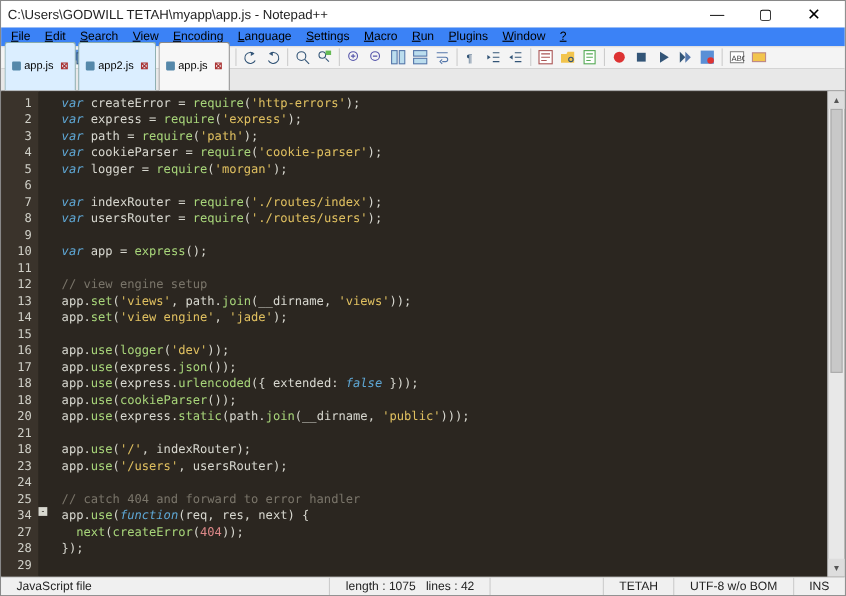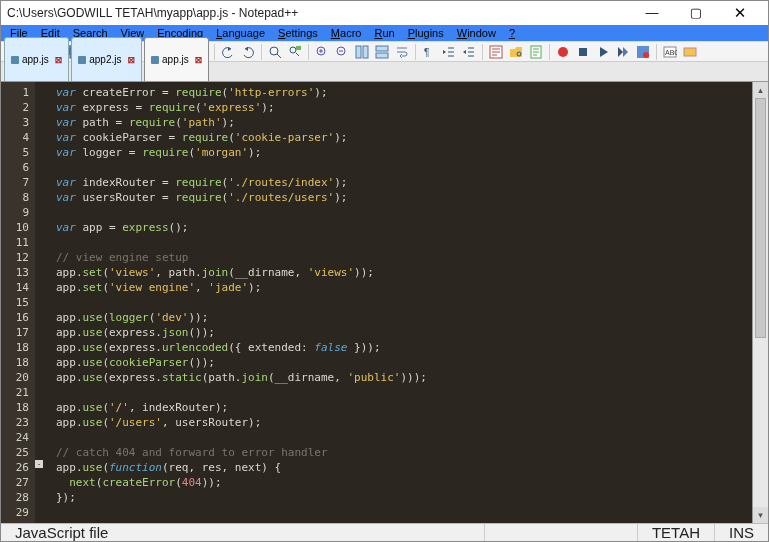--- a/index.html
+++ b/index.html
@@ -31,21 +31,21 @@
   .str { color:#e0c060; }
   .p { color:#d8d8d0; }
   .cmt { color:#7a756a; }
   .num { color:#d88; }
   .scroll { width:16px; background:#e8e8e8; border-left:1px solid #999; position:relative;}
   .scroll .up, .scroll .down { position:absolute; left:0; width:100%; height:16px; background:#ddd; display:flex; align-items:center; justify-content:center; font-size:9px; color:#555;}
   .scroll .up { top:0; } .scroll .down { bottom:0; }
   .scroll .thumb { position:absolute; left:2px; right:2px; top:16px; height:240px; background:#c8c8c8; border:1px solid #aaa; }
   .fold { position:absolute; left:34px; width:10px; top:3px; bottom:0; }
   .fold .mark { position:absolute; width:8px; height:8px; background:#d8d8d0; color:#2b2620; font-size:8px; line-height:8px; text-align:center; }
-  .status { height:20px; background:#f0f0f0; border-top:1px solid #bbb; display:flex; align-items:flex-end; font-size:15px; color:#222; }
+  .status { height:20px; background:#f0f0f0; border-top:1px solid #bbb; display:flex; align-items:flex-end; font-size:11px; color:#222; }
   .status .cell { padding:0 14px; border-right:1px solid #ccc; height:100%; display:flex; align-items:center; white-space:nowrap;}
   .status .cell:first-child { flex:1.1; }
   .status .spacer { flex:0.3; }
 </style>
 </head>
 <body>
 
 <div class="titlebar">
   <span class="title">C:\Users\GODWILL TETAH\myapp\app.js - Notepad++</span>
   <div class="winbtn">—</div>
@@ -306,34 +306,39 @@
       <div class="ln">16</div>
       <div class="ln">17</div>
       <div class="ln">18</div>
       <div class="ln">18</div>
       <div class="ln">20</div>
       <div class="ln">21</div>
       <div class="ln">18</div>
       <div class="ln">23</div>
       <div class="ln">24</div>
       <div class="ln">25</div>
-      <div class="ln">26</div>
+      <div class="ln">34</div>
       <div class="ln">27</div>
       <div class="ln">28</div>
       <div class="ln">29</div>
     </div>
   <div class="code" id="code"><div class="row"><span class="kw">var</span><span class="p"> </span><span class="id">createError</span><span class="p"> = </span><span class="fn">require</span><span class="p">(</span><span class="str">'http-errors'</span><span class="p">);</span></div><div class="row"><span class="kw">var</span><span class="p"> </span><span class="id">express</span><span class="p"> = </span><span class="fn">require</span><span class="p">(</span><span class="str">'express'</span><span class="p">);</span></div><div class="row"><span class="kw">var</span><span class="p"> </span><span class="id">path</span><span class="p"> = </span><span class="fn">require</span><span class="p">(</span><span class="str">'path'</span><span class="p">);</span></div><div class="row"><span class="kw">var</span><span class="p"> </span><span class="id">cookieParser</span><span class="p"> = </span><span class="fn">require</span><span class="p">(</span><span class="str">'cookie-parser'</span><span class="p">);</span></div><div class="row"><span class="kw">var</span><span class="p"> </span><span class="id">logger</span><span class="p"> = </span><span class="fn">require</span><span class="p">(</span><span class="str">'morgan'</span><span class="p">);</span></div><div class="row">&nbsp;</div><div class="row"><span class="kw">var</span><span class="p"> </span><span class="id">indexRouter</span><span class="p"> = </span><span class="fn">require</span><span class="p">(</span><span class="str">'./routes/index'</span><span class="p">);</span></div><div class="row"><span class="kw">var</span><span class="p"> </span><span class="id">usersRouter</span><span class="p"> = </span><span class="fn">require</span><span class="p">(</span><span class="str">'./routes/users'</span><span class="p">);</span></div><div class="row">&nbsp;</div><div class="row"><span class="kw">var</span><span class="p"> </span><span class="id">app</span><span class="p"> = </span><span class="fn">express</span><span class="p">();</span></div><div class="row">&nbsp;</div><div class="row"><span class="cmt">// view engine setup</span></div><div class="row"><span class="id">app</span><span class="p">.</span><span class="fn">set</span><span class="p">(</span><span class="str">'views'</span><span class="p">, path.</span><span class="fn">join</span><span class="p">(__dirname, </span><span class="str">'views'</span><span class="p">));</span></div><div class="row"><span class="id">app</span><span class="p">.</span><span class="fn">set</span><span class="p">(</span><span class="str">'view engine'</span><span class="p">, </span><span class="str">'jade'</span><span class="p">);</span></div><div class="row">&nbsp;</div><div class="row"><span class="id">app</span><span class="p">.</span><span class="fn">use</span><span class="p">(</span><span class="fn">logger</span><span class="p">(</span><span class="str">'dev'</span><span class="p">));</span></div><div class="row"><span class="id">app</span><span class="p">.</span><span class="fn">use</span><span class="p">(express.</span><span class="fn">json</span><span class="p">());</span></div><div class="row"><span class="id">app</span><span class="p">.</span><span class="fn">use</span><span class="p">(express.</span><span class="fn">urlencoded</span><span class="p">({ extended: </span><span class="kw">false</span><span class="p"> }));</span></div><div class="row"><span class="id">app</span><span class="p">.</span><span class="fn">use</span><span class="p">(</span><span class="fn">cookieParser</span><span class="p">());</span></div><div class="row"><span class="id">app</span><span class="p">.</span><span class="fn">use</span><span class="p">(express.</span><span class="fn">static</span><span class="p">(path.</span><span class="fn">join</span><span class="p">(__dirname, </span><span class="str">'public'</span><span class="p">)));</span></div><div class="row">&nbsp;</div><div class="row"><span class="id">app</span><span class="p">.</span><span class="fn">use</span><span class="p">(</span><span class="str">'/'</span><span class="p">, indexRouter);</span></div><div class="row"><span class="id">app</span><span class="p">.</span><span class="fn">use</span><span class="p">(</span><span class="str">'/users'</span><span class="p">, usersRouter);</span></div><div class="row">&nbsp;</div><div class="row"><span class="cmt">// catch 404 and forward to error handler</span></div><div class="row"><span class="id">app</span><span class="p">.</span><span class="fn">use</span><span class="p">(</span><span class="kw">function</span><span class="p">(req, res, next) {</span></div><div class="row"><span class="p">  </span><span class="fn">next</span><span class="p">(</span><span class="fn">createError</span><span class="p">(</span><span class="num">404</span><span class="p">));</span></div><div class="row"><span class="p">});</span></div><div class="row">&nbsp;</div></div>
   <div class="fold">
     <div class="mark" style="top:375px">-</div>
   </div>
   <div class="scroll">
     <div class="up">▴</div>
     <div class="thumb"></div>
     <div class="down">▾</div>
   </div>
 </div>
 
 <div class="status">
   <div class="cell">JavaScript file</div>
+  <div class="cell">
+    <span>length : 1075</span>&nbsp;&nbsp;&nbsp;
+    <span>lines : 42</span>
+  </div>
   <div class="cell spacer"></div>
   <div class="cell">TETAH</div>
+  <div class="cell">UTF-8 w/o BOM</div>
   <div class="cell" style="border-right:none">INS</div>
 </div>
 
 </body></html>

